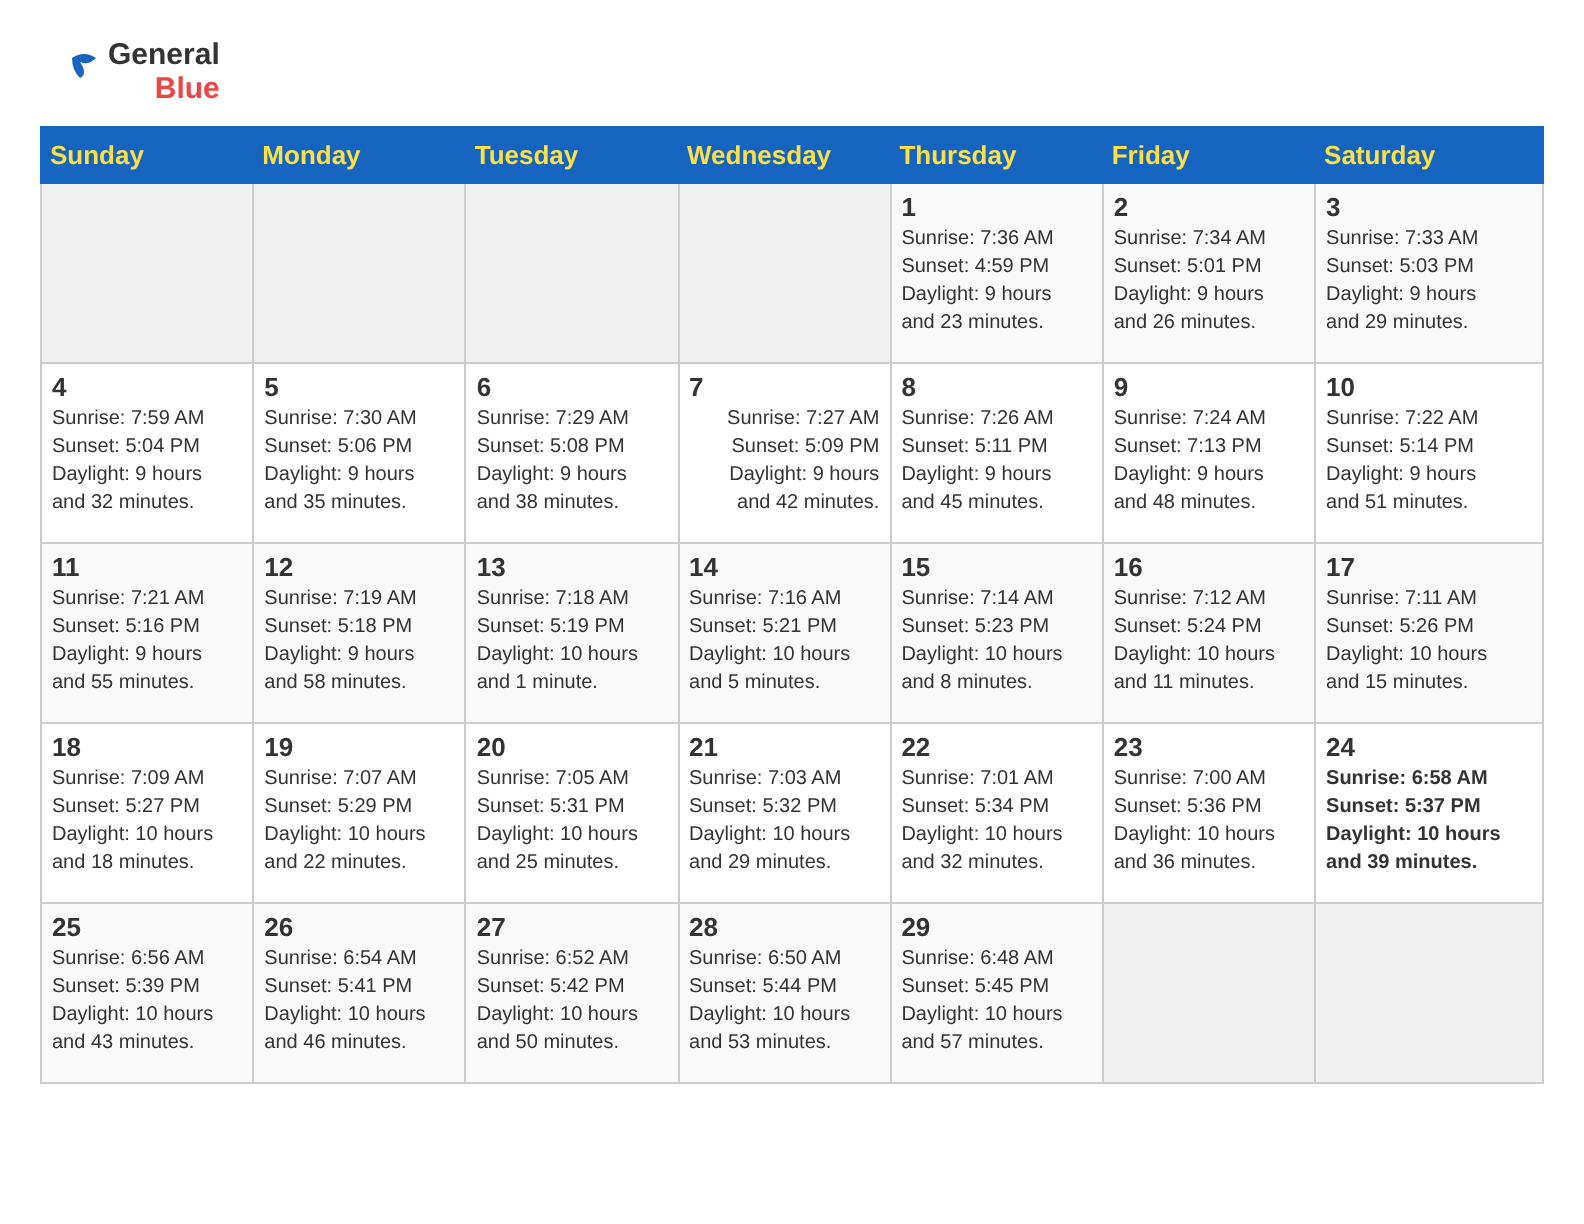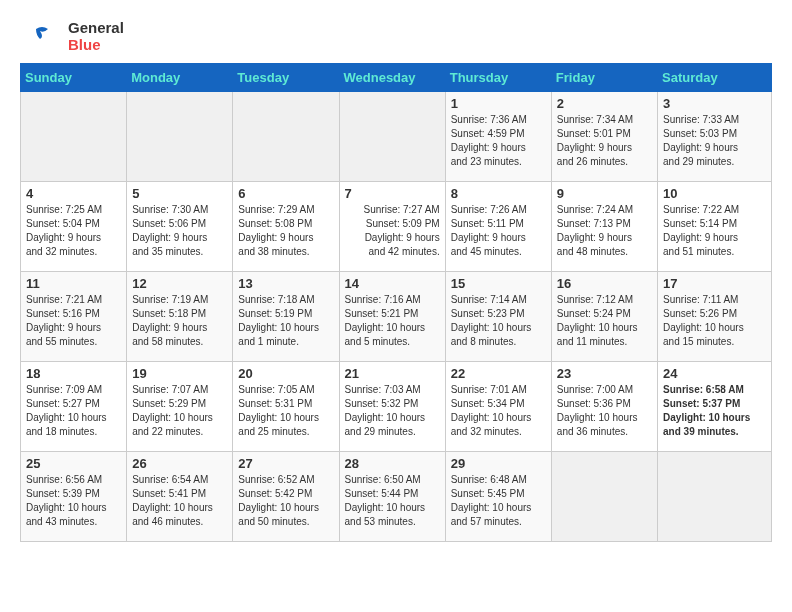--- a/index.html
+++ b/index.html
@@ -32,21 +32,21 @@
     .subtitle {
       font-size: 16px;
       color: #555;
     }
     table {
       width: 100%;
       border-collapse: collapse;
     }
     thead tr {
       background-color: #1565C0;
-      color: #5eead4;
+      color: #fde047;
     }
     thead th {
       padding: 6px 4px;
       font-size: 13px;
       font-weight: bold;
       text-align: left;
       border: 1px solid #1565C0;
     }
     tbody tr {
       vertical-align: top;
@@ -79,21 +79,21 @@
     }
     .empty {
       background: #f0f0f0 !important;
     }
   </style>
 </head>
 <body>
 
 <div class="header">
   <div class="logo">
-  <div style="display:flex;align-items:center;gap:16px;">
+  <div style="display:flex;align-items:center;gap:2px;text-align:right;">
     <svg width="32" height="32" viewBox="0 0 32 32">
       <path d="M16 8 Q22 4 28 8 Q24 12 20 10 Q24 16 20 18 Q16 14 16 8Z" fill="#1565C0"></path>
     </svg>
     <div>
       <div style="font-size:15px;font-weight:bold;color:#333;line-height:1.1;">General</div>
       <div style="font-size:15px;font-weight:bold;color:#ef4444;line-height:1.1;">Blue</div>
     </div>
   </div>
 </div>
   <div class="title-block">
@@ -138,21 +138,21 @@
           <span class="day-num">3</span>
           <div class="day-info" style="white-space: pre-line;">Sunrise: 7:33 AM
 Sunset: 5:03 PM
 Daylight: 9 hours
 and 29 minutes.</div>
         </td>
       </tr>
       <tr>
         <td>
           <span class="day-num">4</span>
-          <div class="day-info" style="white-space: pre-line;">Sunrise: 7:25 AM
+          <div class="day-info" style="white-space: pre-line;">Sunrise: 7:59 AM
 Sunset: 5:04 PM
 Daylight: 9 hours
 and 32 minutes.</div>
         </td>
         <td>
           <span class="day-num">5</span>
           <div class="day-info" style="white-space: pre-line;">Sunrise: 7:30 AM
 Sunset: 5:06 PM
 Daylight: 9 hours
 and 35 minutes.</div>

